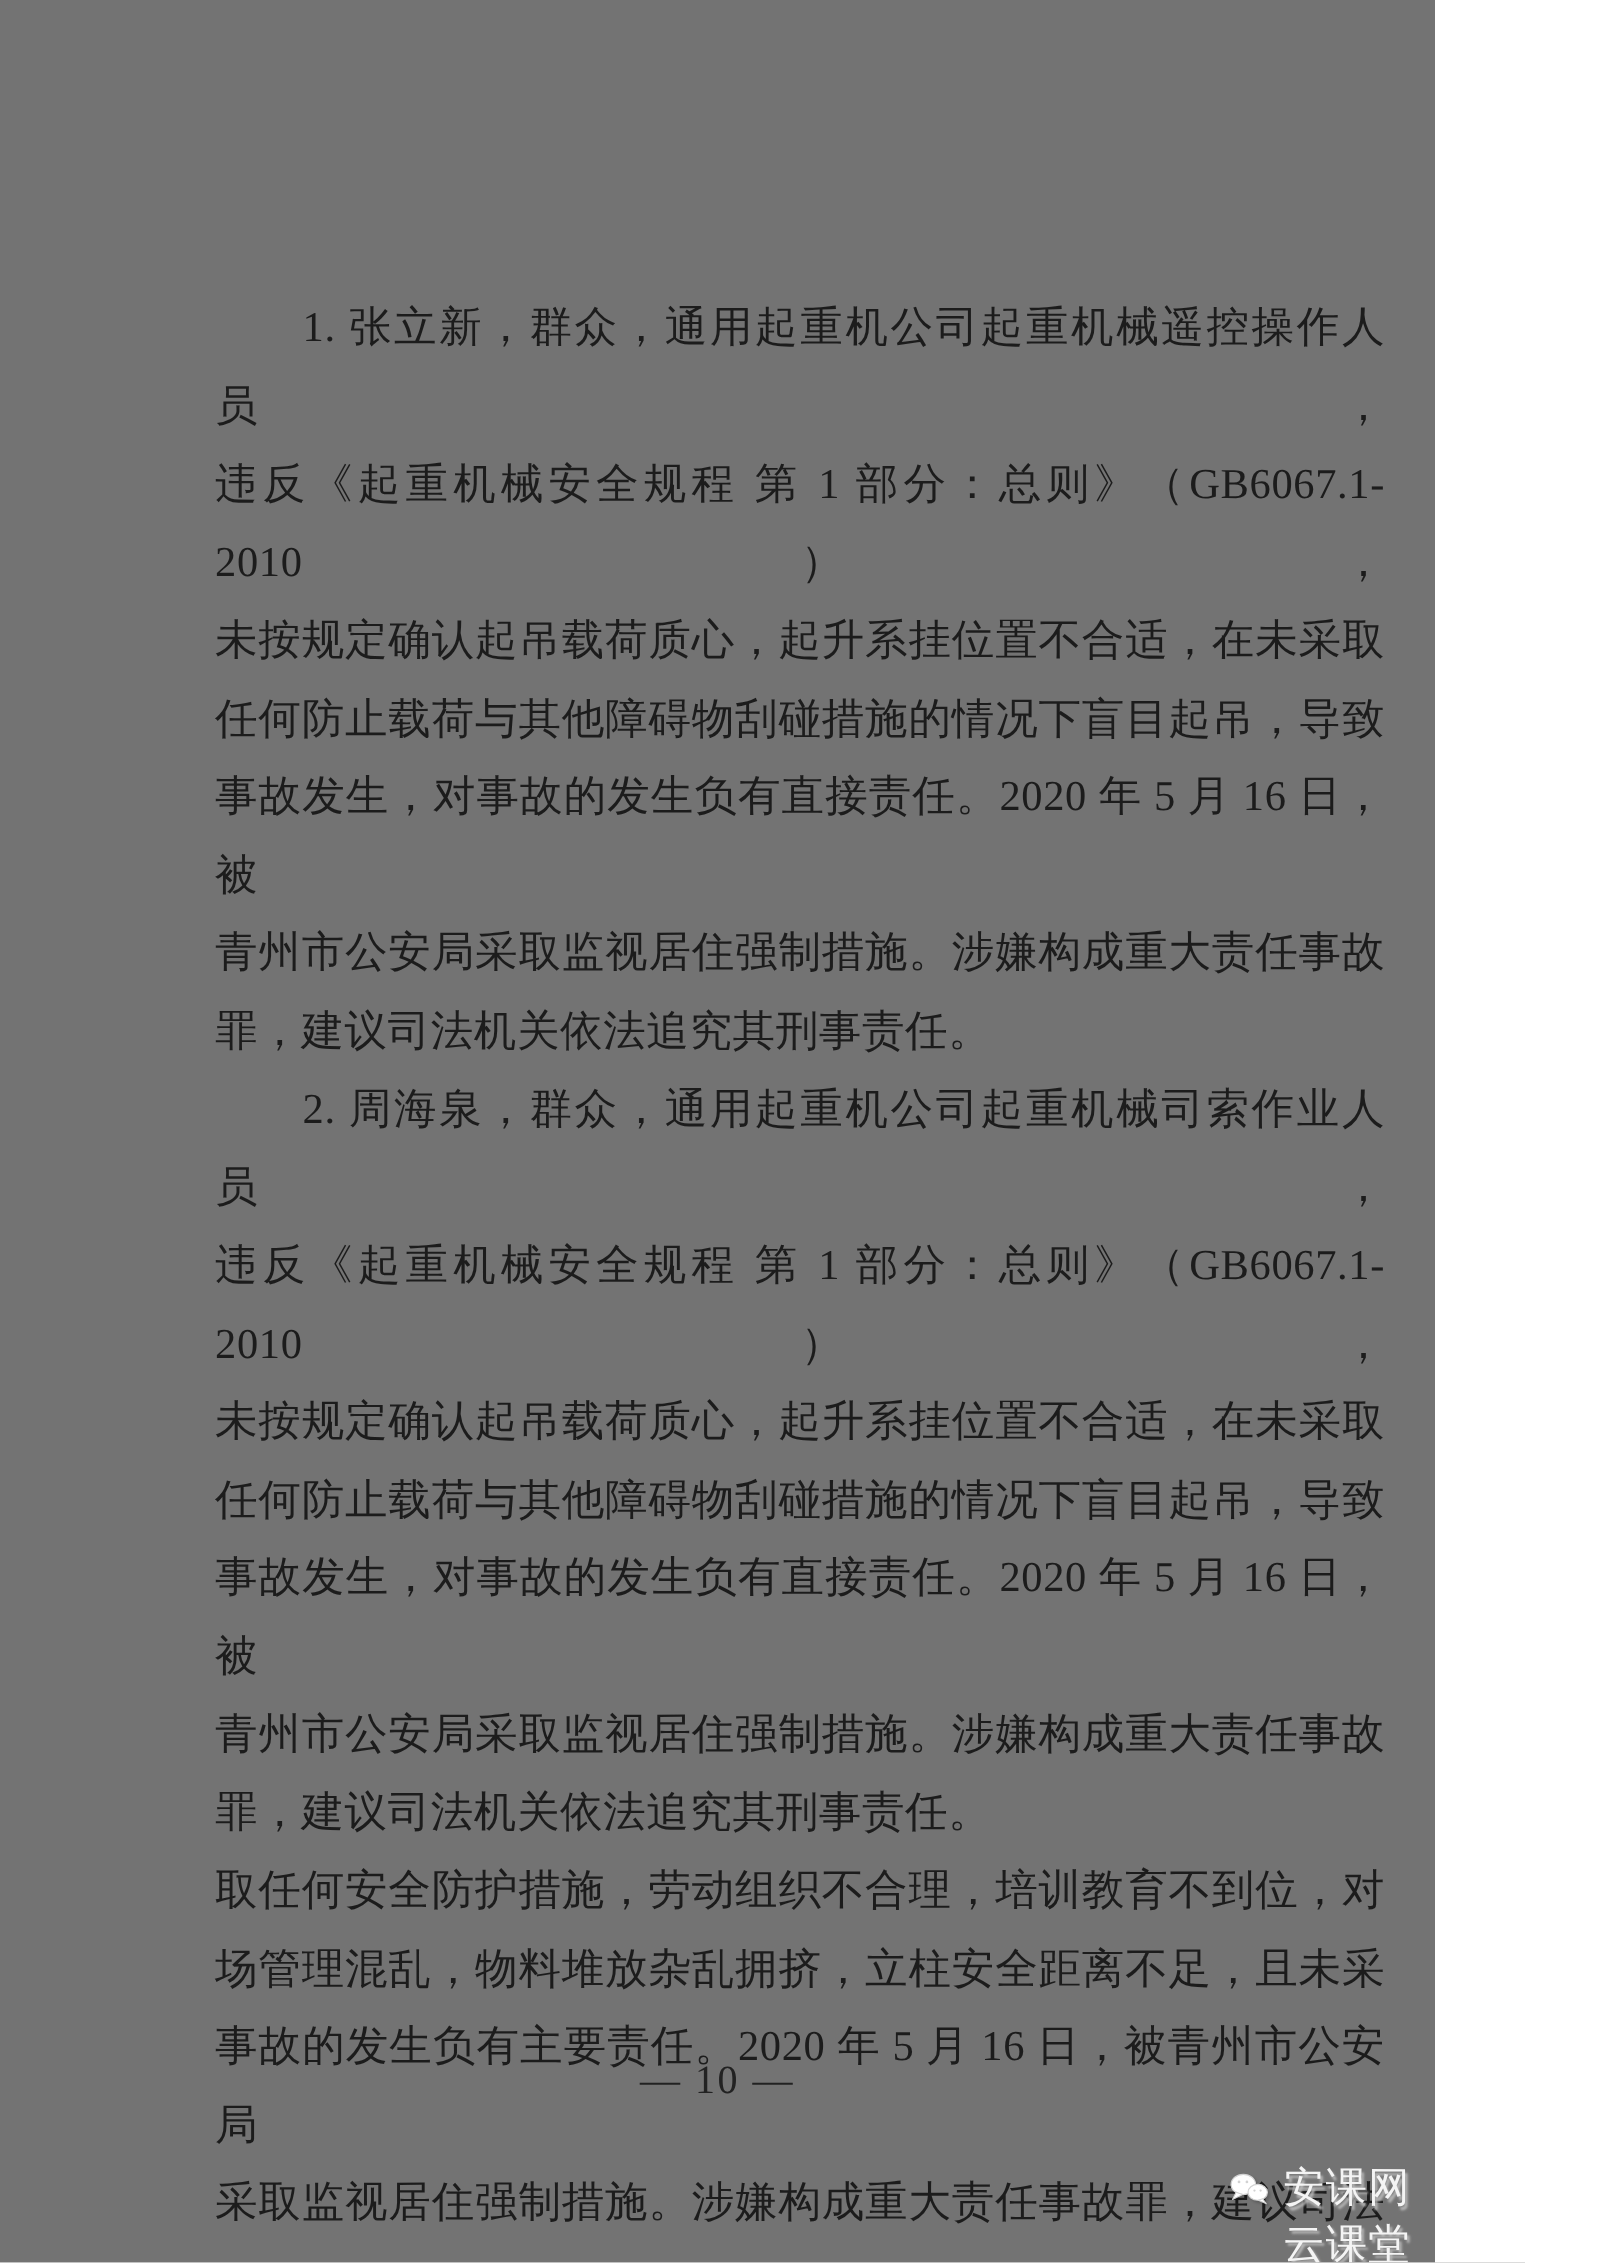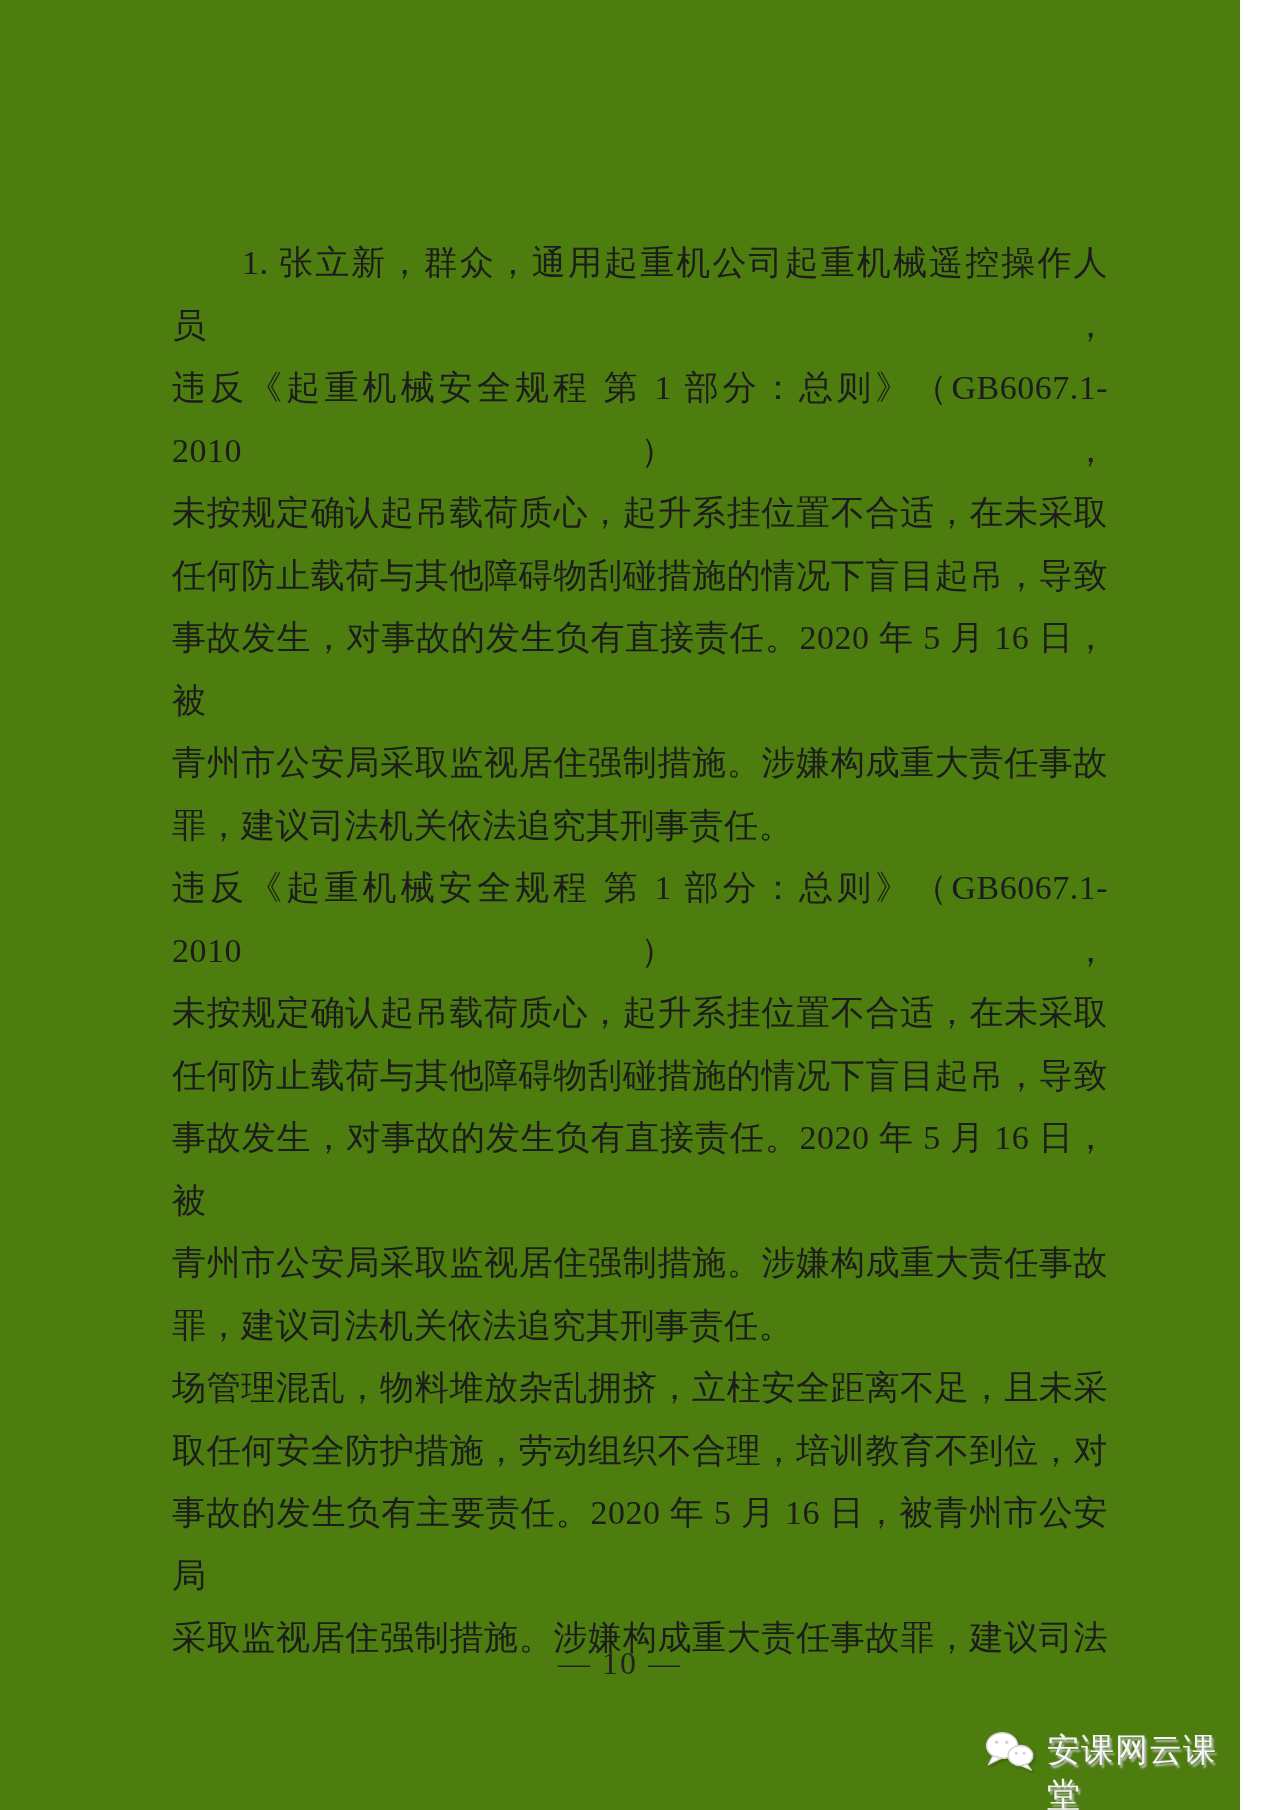--- a/index.html
+++ b/index.html
@@ -1,21 +1,21 @@
 <!DOCTYPE html>
 <html><head>
 <meta charset="utf-8">
 <style>
   * { margin: 0; padding: 0; box-sizing: border-box; }
   html, body { background: #ffffff; }
   .page {
     position: relative;
-    width: 1240px;
+    width: 1148px;
     height: 1810px;
-    background: #4d7c0f;
+    background: #737373;
     overflow: hidden;
     font-family: "Liberation Serif", "DejaVu Serif", serif;
   }
   .text-area {
     position: absolute;
     left: 172px;
     top: 232px;
     width: 936px;
     font-size: 34px;
     line-height: 62.5px;
@@ -63,28 +63,29 @@
 <div class="page">
 
   <main class="text-area">
       <div class="line para-first">1. 张立新，群众，通用起重机公司起重机械遥控操作人员，</div>
       <div class="line">违反《起重机械安全规程 第 1 部分：总则》（GB6067.1-2010），</div>
       <div class="line">未按规定确认起吊载荷质心，起升系挂位置不合适，在未采取</div>
       <div class="line">任何防止载荷与其他障碍物刮碰措施的情况下盲目起吊，导致</div>
       <div class="line">事故发生，对事故的发生负有直接责任。2020 年 5 月 16 日，被</div>
       <div class="line">青州市公安局采取监视居住强制措施。涉嫌构成重大责任事故</div>
       <div class="line para-last">罪，建议司法机关依法追究其刑事责任。</div>
+      <div class="line para-first">2. 周海泉，群众，通用起重机公司起重机械司索作业人员，</div>
       <div class="line">违反《起重机械安全规程 第 1 部分：总则》（GB6067.1-2010），</div>
       <div class="line">未按规定确认起吊载荷质心，起升系挂位置不合适，在未采取</div>
       <div class="line">任何防止载荷与其他障碍物刮碰措施的情况下盲目起吊，导致</div>
       <div class="line">事故发生，对事故的发生负有直接责任。2020 年 5 月 16 日，被</div>
       <div class="line">青州市公安局采取监视居住强制措施。涉嫌构成重大责任事故</div>
       <div class="line para-last">罪，建议司法机关依法追究其刑事责任。</div>
+      <div class="line">取任何安全防护措施，劳动组织不合理，培训教育不到位，对</div>
       <div class="line">场管理混乱，物料堆放杂乱拥挤，立柱安全距离不足，且未采</div>
-      <div class="line">取任何安全防护措施，劳动组织不合理，培训教育不到位，对</div>
       <div class="line">事故的发生负有主要责任。2020 年 5 月 16 日，被青州市公安局</div>
       <div class="line">采取监视居住强制措施。涉嫌构成重大责任事故罪，建议司法</div>
     </main>
 
   <div class="page-number">— 10 —</div>
 
   <div class="watermark">
     <svg class="wm-icon" width="58" height="46" viewBox="0 0 60 46" xmlns="http://www.w3.org/2000/svg">
       <ellipse cx="22" cy="17" rx="17" ry="14" fill="#ffffff" stroke="#d2d2d2" stroke-width="1.6"></ellipse>
       <path d="M12 28 L7 38 L21 31 Z" fill="#ffffff" stroke="#d2d2d2" stroke-width="1.4" stroke-linejoin="round"></path>

